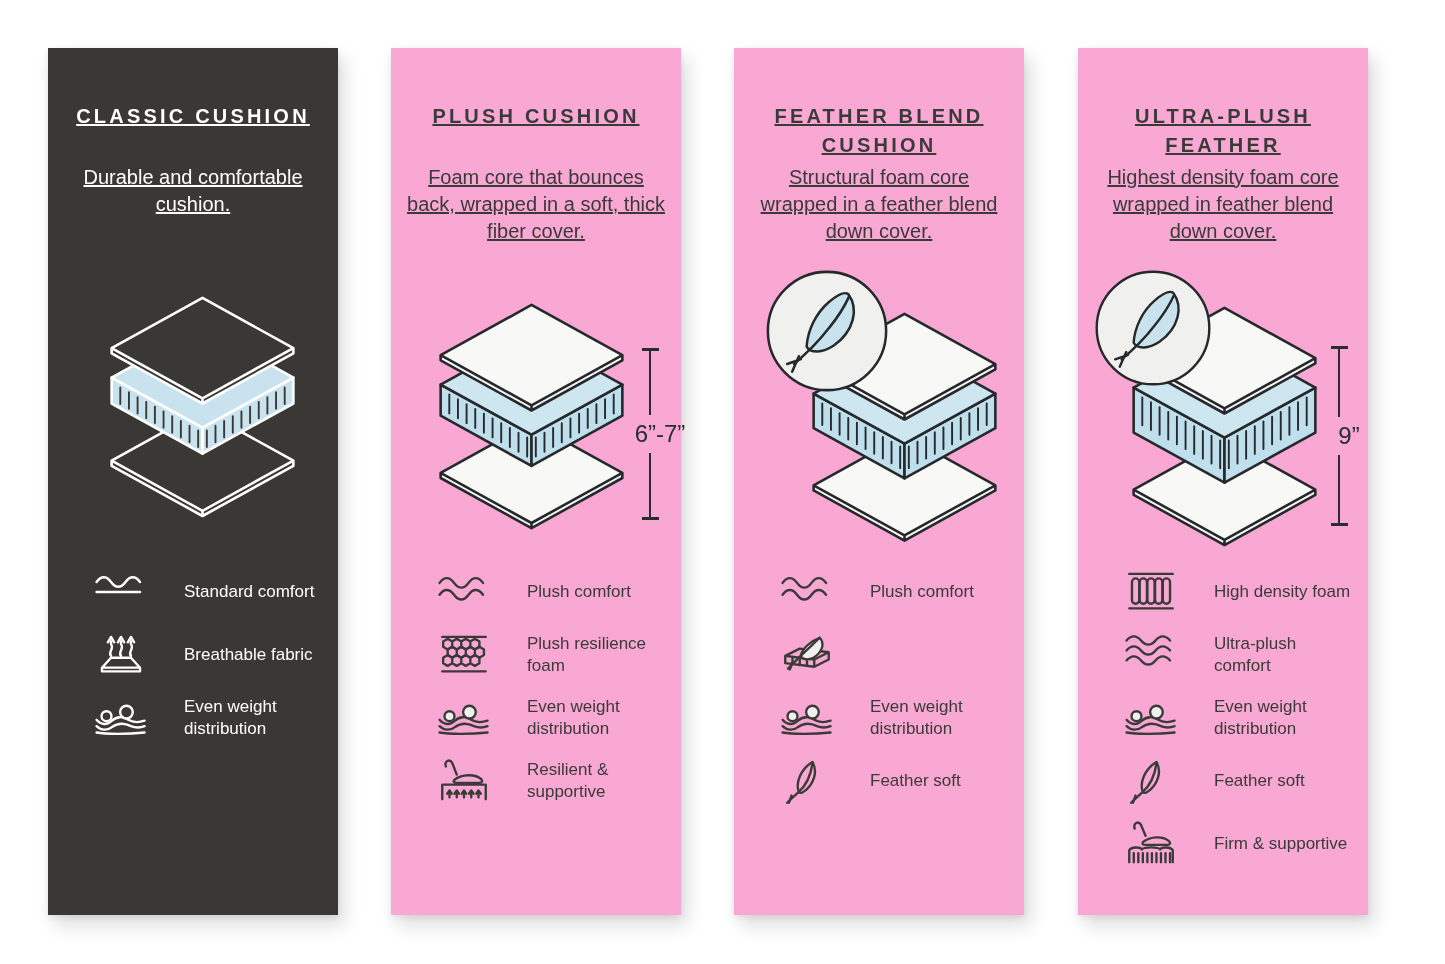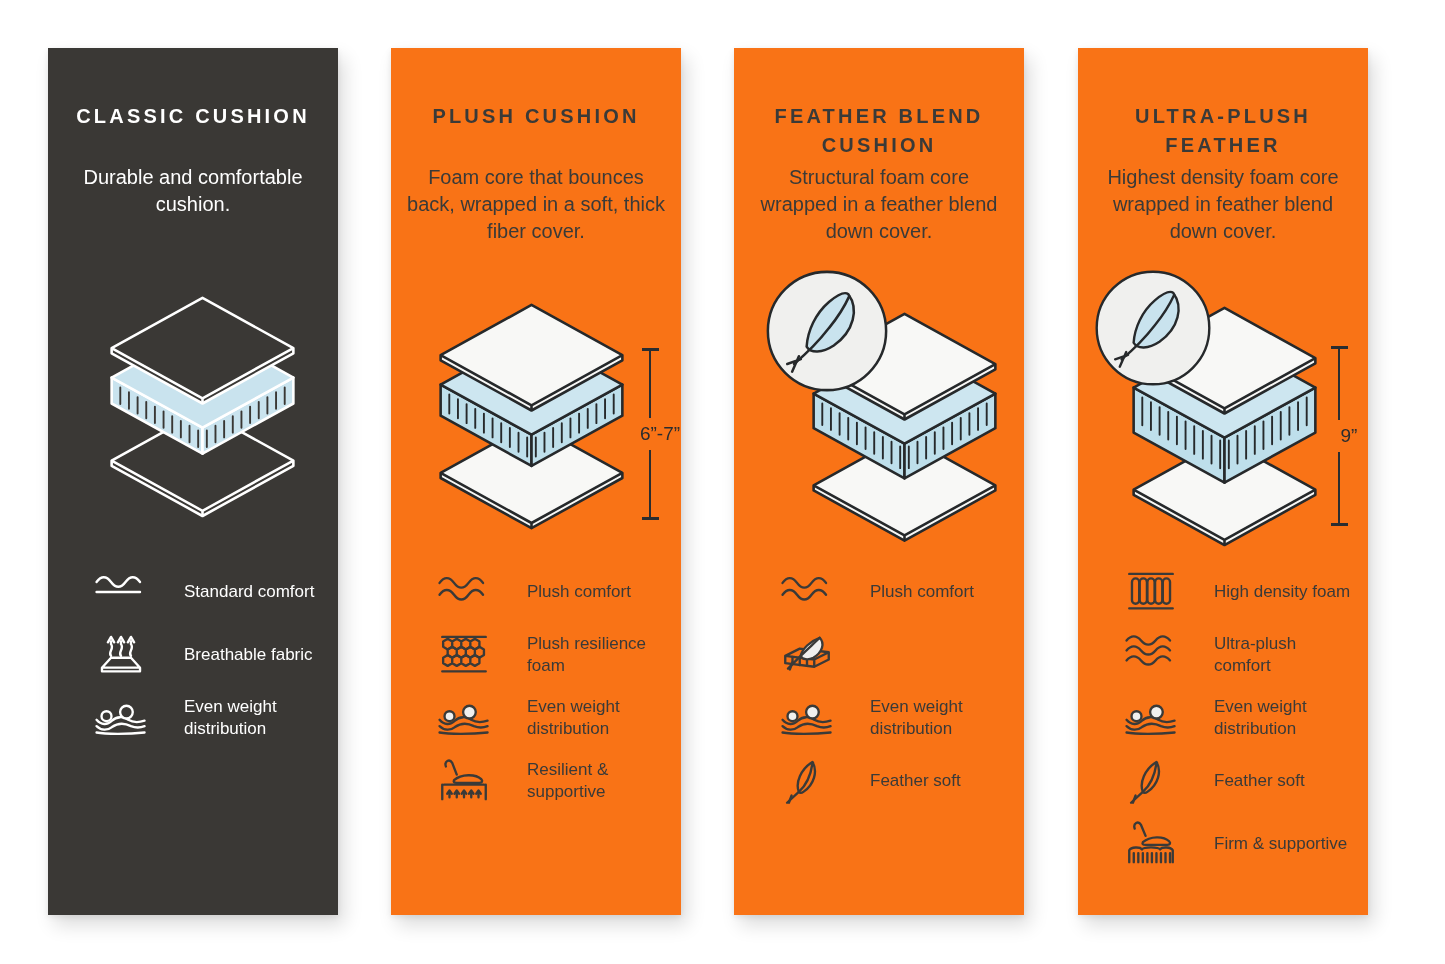--- a/index.html
+++ b/index.html
@@ -1,24 +1,24 @@
 <!DOCTYPE html>
 <html><head>
 <meta charset="utf-8">
 <style>
   html,body{margin:0;padding:0;background:#ffffff;}
   body{font-family:"Liberation Sans","DejaVu Sans",sans-serif;-webkit-font-smoothing:antialiased;}
   .page{position:relative;width:1445px;height:964px;background:#ffffff;overflow:hidden;}
 
   .panel{position:absolute;top:48px;width:290px;height:867px;
-         box-shadow:6px 10px 18px rgba(0,0,0,0.14), 0 2px 6px rgba(0,0,0,0.08);}
+         box-shadow:6px 10px 18px rgba(0,0,0,0.14), 0 2px 6px rgba(0,0,0,0.08);text-decoration:underline;}
   .panel--dark{background:#3a3835;color:#ffffff;
       --panel-bg:#3a3835;--line:#ffffff;--cover-fill:#3a3835;
       --foam-top:#c9e3ee;--foam-side:#c9e3ee;--hatch:#3a3835;}
-  .panel--light{background:#f97316;color:#3a3a38;
+  .panel--light{background:#f9a8d4;color:#3a3a38;
       --panel-bg:#f0f0ee;--line:#26292b;--cover-fill:#f8f8f6;
       --foam-top:#cde6f0;--foam-side:#bedfeb;--hatch:#26292b;}
   .panel-1{left:48px;}  .panel-2{left:391px;}  .panel-3{left:734px;}  .panel-4{left:1078px;}
 
   .panel-title{margin:0;padding:54px 14px 0 14px;min-height:62px;box-sizing:content-box;
     font-size:20px;font-weight:bold;letter-spacing:3.2px;text-align:center;line-height:1.45;}
   .panel-desc{margin:0 auto;max-width:258px;font-size:20px;line-height:1.36;text-align:center;}
 
   .illustration{position:absolute;top:195px;left:0;right:0;height:345px;}
   .cushion-svg{display:block;}
@@ -38,21 +38,21 @@
   .badge svg{display:block;width:100%;height:100%;}
   .badge-circle{fill:#f0f0ee;stroke:#26292b;stroke-width:2.6;}
   .badge-feather-blade{fill:#c9e3ee;stroke:#26292b;stroke-width:2.6;stroke-linejoin:round;}
   .badge-feather-line{fill:none;stroke:#26292b;stroke-width:2.6;stroke-linecap:round;}
 
   .measure{position:absolute;width:54px;display:flex;flex-direction:column;align-items:center;}
   .measure-2{right:4px;top:105px;height:172px;}
   .measure-4{right:2px;top:103px;height:180px;}
   .measure .cap{width:17px;height:3px;background:#2a2d30;flex:0 0 auto;}
   .measure .vline{width:2.6px;flex:1 1 auto;background:#2a2d30;}
-  .measure .mlabel{font-size:19px;color:#2a2d30;padding:5px 0;white-space:nowrap;margin-left:20px;}
+  .measure .mlabel{font-size:24px;color:#2a2d30;padding:5px 0;white-space:nowrap;margin-left:20px;}
 
   .features{position:absolute;top:520px;left:40px;right:14px;}
   .feat{display:flex;align-items:center;min-height:46px;margin-bottom:15px;gap:12px;}
   .feat-icon{flex:0 0 66px;display:flex;justify-content:center;align-items:center;}
   .feat-icon svg{width:58px;height:48px;display:block;
     fill:none;stroke:currentColor;stroke-width:2.6;stroke-linecap:round;stroke-linejoin:round;}
   .feat-icon svg .fillbg{fill:var(--panel-bg);}
   .feat-label{margin-left:18px;font-size:17px;line-height:1.28;max-width:170px;}
 </style>
 </head>

